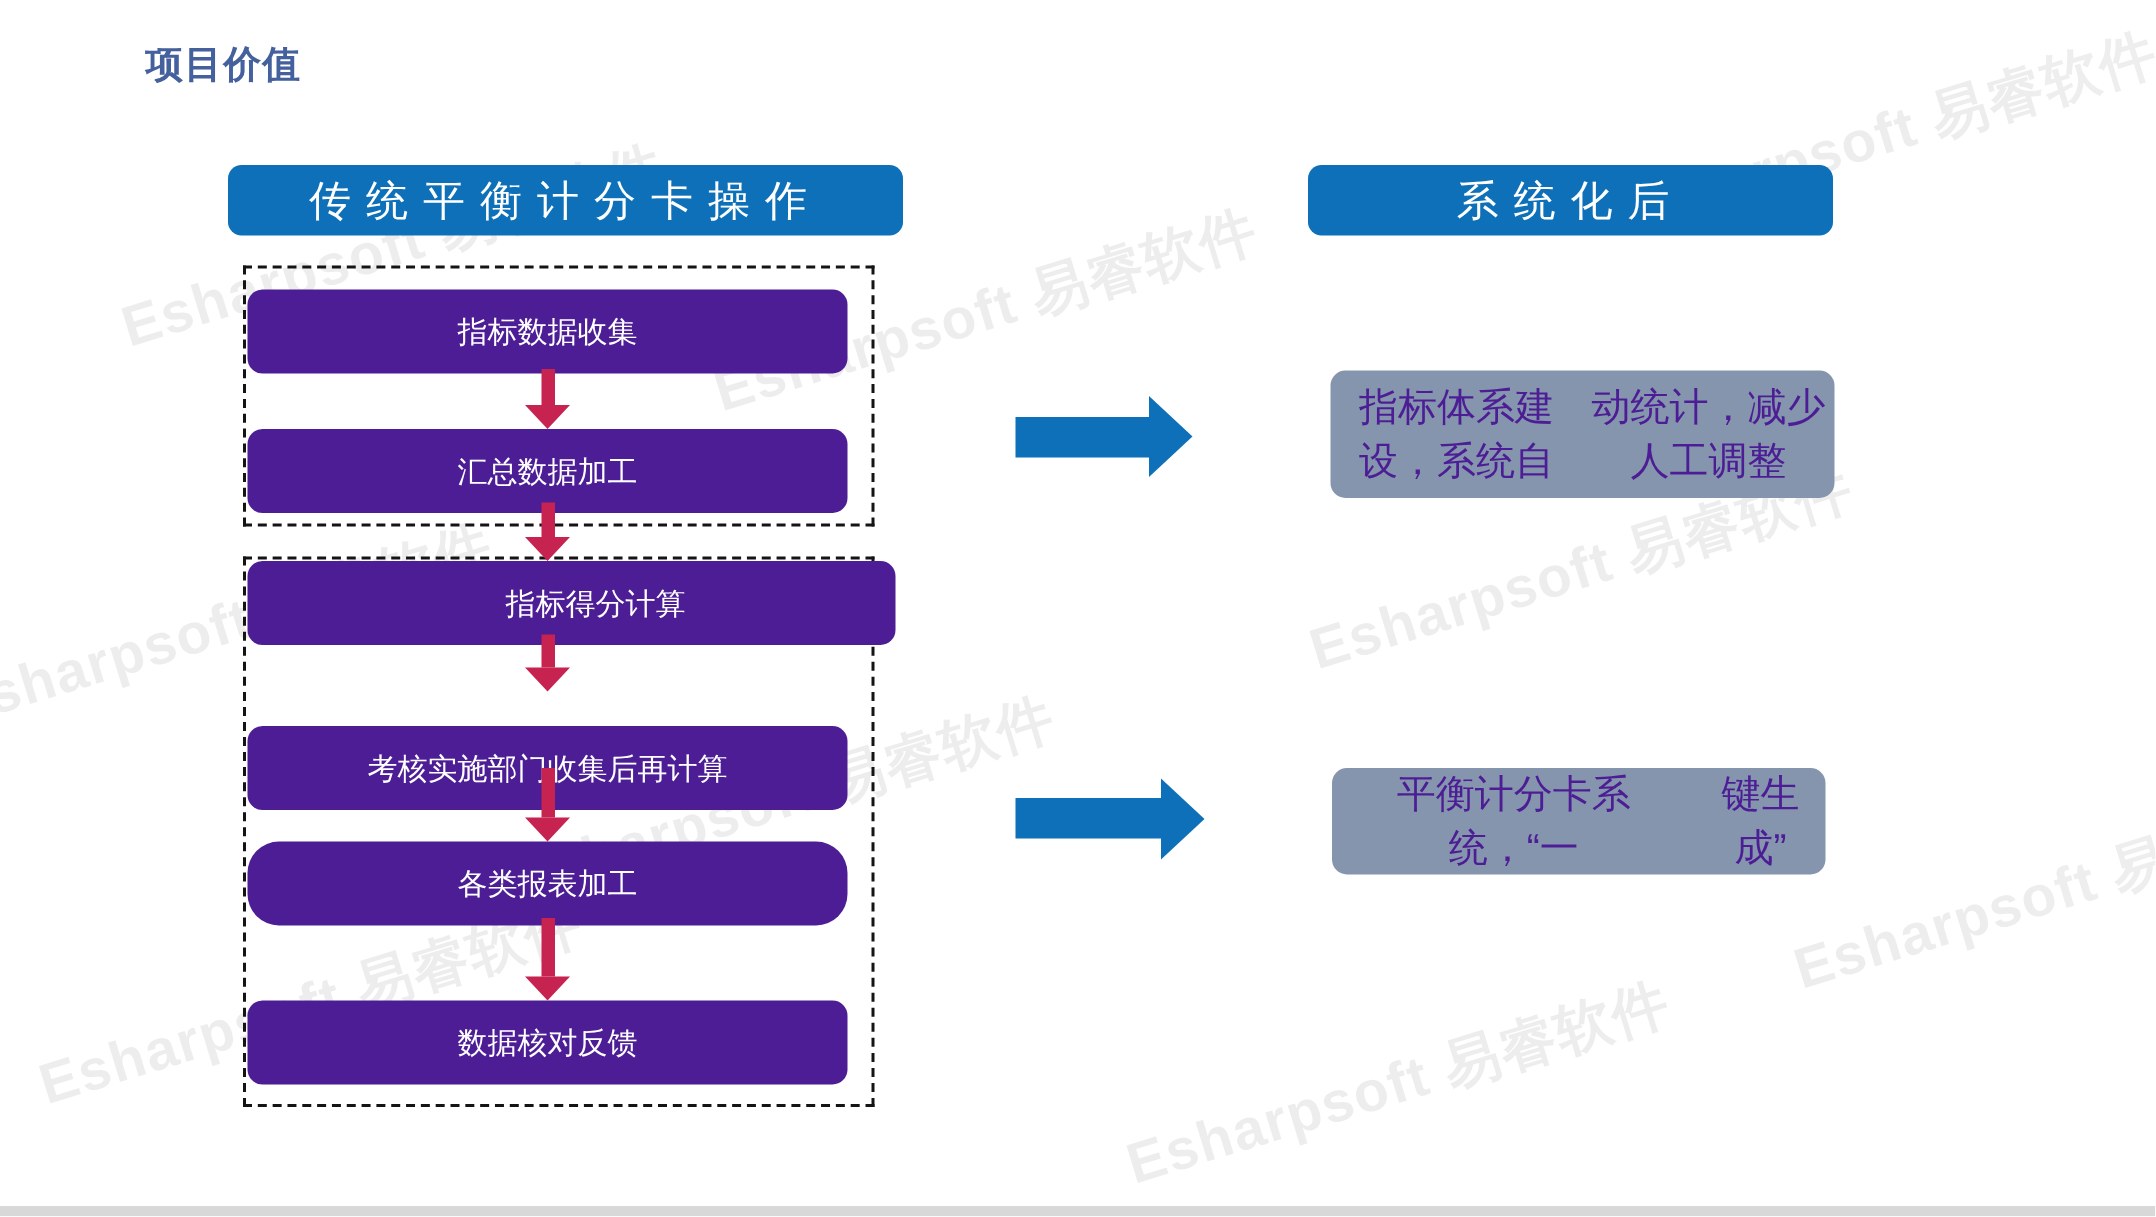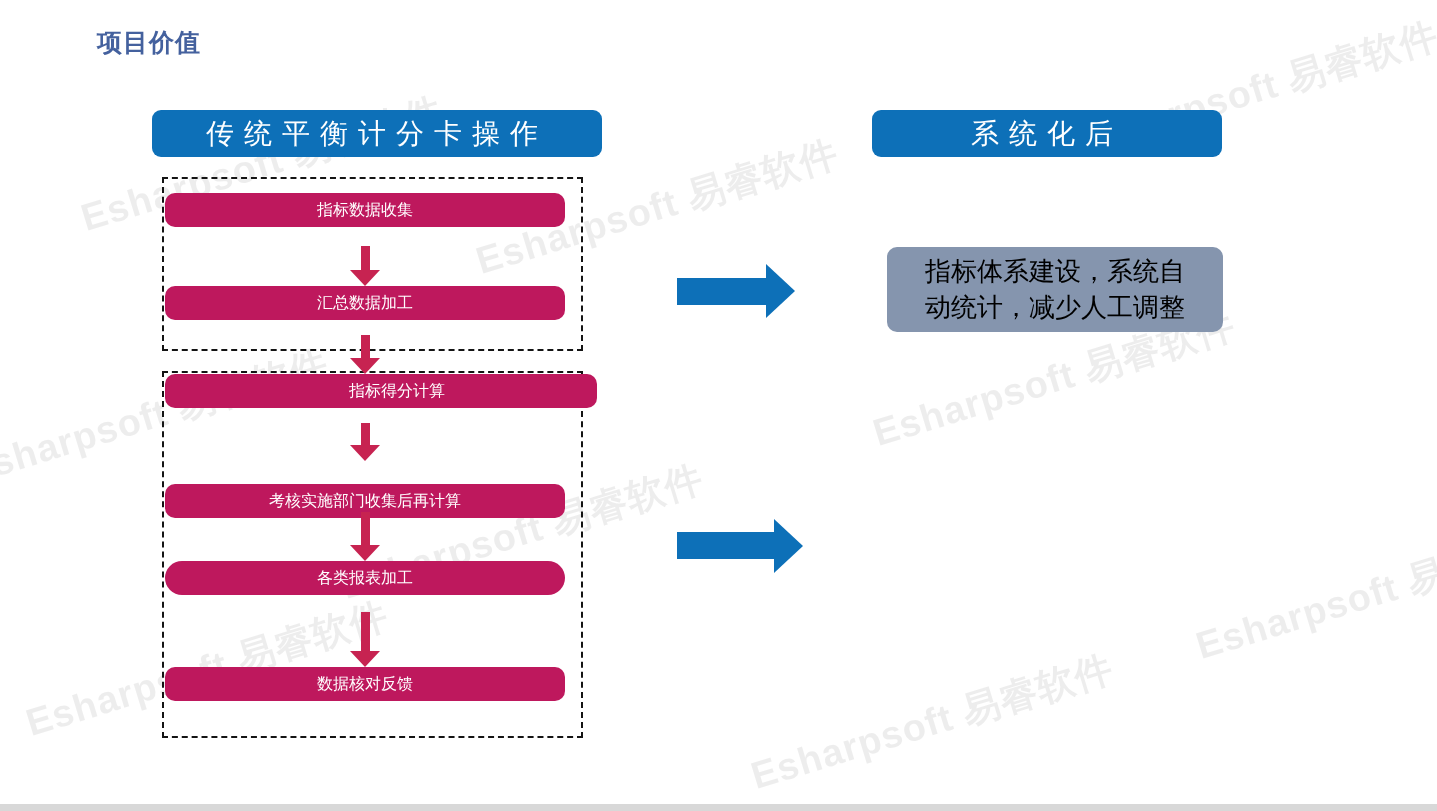--- a/index.html
+++ b/index.html
@@ -29,44 +29,44 @@
   .header-right{left:872px;top:110px;width:350px;}
   
   .group-frame{
     position:absolute;left:162px;width:421px;border:2px dashed #141414;
     background:transparent;z-index:1;box-sizing:border-box;
   }
   .group-1{top:177px;height:174px;}
   .group-2{top:371px;height:367px;}
   
   .step-box{
-    position:absolute;left:165px;width:400px;height:34px;background:#be185d;
-    border-radius:10px;color:#ffffff;font-size:16px;display:flex;
+    position:absolute;left:165px;width:400px;height:56px;background:#4c1d95;
+    border-radius:10px;color:#ffffff;font-size:20px;display:flex;
     align-items:center;justify-content:center;z-index:3;
   }
   
   .red-arrow{
     position:absolute;display:flex;flex-direction:column;align-items:center;z-index:4;
   }
   .red-arrow .stem{width:9px;flex:1;background:#c72351;}
   .red-arrow .head{
     width:0;height:0;border-left:15px solid transparent;
     border-right:15px solid transparent;border-top:16px solid #c72351;
   }
   
   .blue-arrow{position:absolute;display:flex;align-items:center;z-index:3;}
   .blue-arrow .stem{height:27px;background:#0d70b8;}
   .blue-arrow .head{
     width:0;height:0;border-top:27px solid transparent;
     border-bottom:27px solid transparent;border-left:29px solid #0d70b8;
   }
   
   .result-box{
-    position:absolute;background:#8595ae;border-radius:10px;color:#000000;
-    font-size:26px;line-height:1.38;display:flex;flex-direction:column;
+    position:absolute;background:#8595ae;border-radius:10px;color:#4c1d95;
+    font-size:26px;line-height:1.38;display:flex;flex-direction:row;
     align-items:center;justify-content:center;text-align:center;z-index:3;
   }
   .result-1{left:887px;top:247px;width:336px;height:85px;}
   .result-2{left:888px;top:512px;width:329px;height:71px;}
   
   .bottom-strip{
     position:absolute;left:0;bottom:0;width:100%;height:7px;background:#d8d8d8;z-index:5;
   }
 </style>
 </head>
@@ -127,16 +127,20 @@
   </div>
   <div class="blue-arrow" style="left:677px;top:518px;height:55px;">
     <div class="stem" style="width:97px;"></div>
       <div class="head"></div>
   </div>
 
   <div class="result-box result-1">
     <div>指标体系建设，系统自</div>
     <div>动统计，减少人工调整</div>
   </div>
+  <div class="result-box result-2">
+    <div>平衡计分卡系统，“一</div>
+    <div>键生成”</div>
+  </div>
 
   <div class="bottom-strip"></div>
 
 </div>
 
 </body></html>

